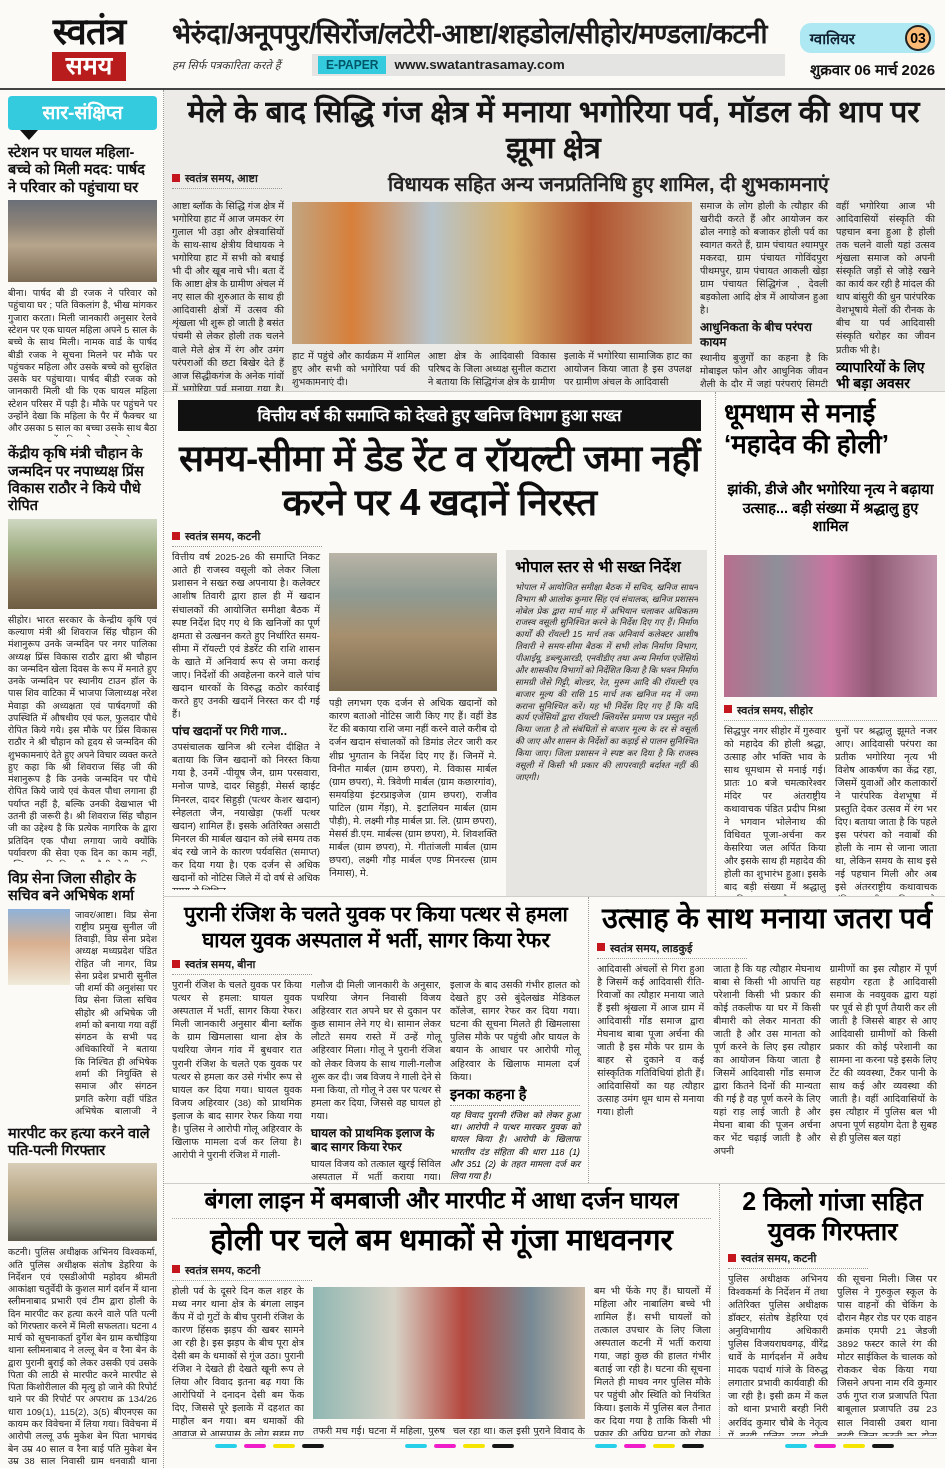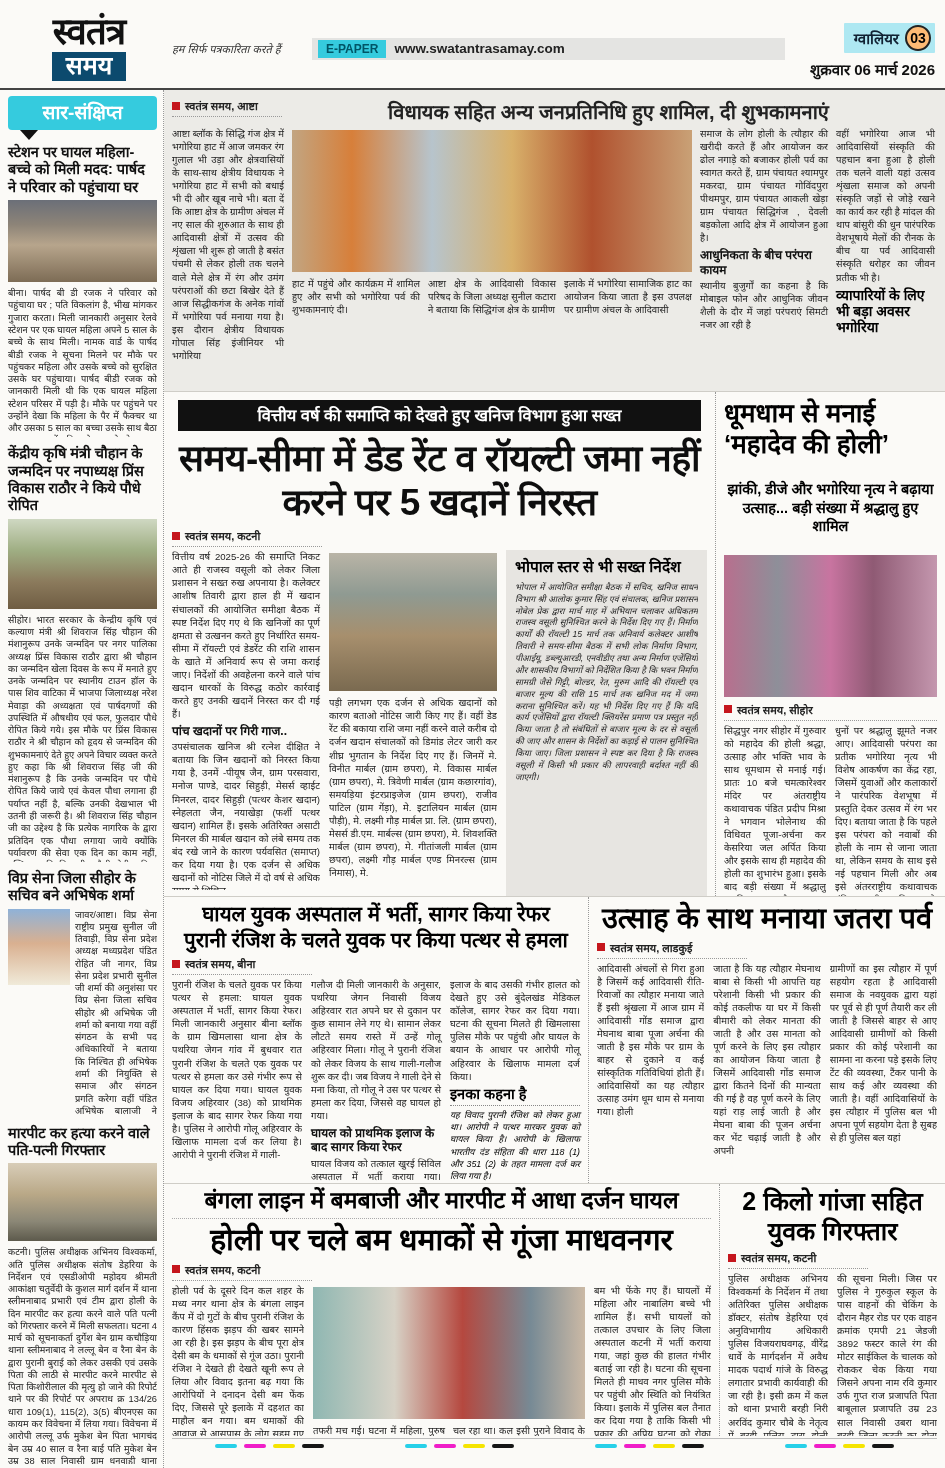--- a/index.html
+++ b/index.html
@@ -3,30 +3,30 @@
 <meta charset="utf-8">
 <style>
   * { margin:0; padding:0; box-sizing:border-box; }
   body { background:#e8e8e8; font-family:"Liberation Sans", sans-serif; }
   .page { width:945px; height:1468px; margin:0 auto; background:#fbfaf7; overflow:hidden; position:relative; }
 
   
   .masthead { height:90px; padding:6px 10px 0 14px; display:flex; align-items:center; border-bottom:2px solid #444; position:relative; }
   .logo { width:150px; text-align:center; }
   .logo-top { font-size:37px; font-weight:800; color:#111; line-height:1.05; letter-spacing:-1px; }
-  .logo-bottom { display:inline-block; background:#0c4a6e; color:#fff; font-size:25px; font-weight:800; padding:0 14px 2px; line-height:1.1; }
+  .logo-bottom { display:inline-block; background:#b91c1c; color:#fff; font-size:25px; font-weight:800; padding:0 14px 2px; line-height:1.1; }
   .mast-center { flex:1; padding-left:8px; }
   .cities { font-size:27px; font-weight:800; color:#1a1a1a; white-space:nowrap; letter-spacing:-0.5px; line-height:1.2; }
   .mast-sub { display:flex; align-items:center; margin-top:3px; }
   .tagline { font-size:11px; font-style:italic; color:#333; width:140px; }
   .mast-bar { flex:1; background:#e4e4e2; display:flex; align-items:center; height:22px; padding:0 6px; }
   .epaper { background:#35cbde; color:#056; font-weight:800; font-size:12px; padding:2px 8px; margin-right:8px; }
   .site { font-size:13.5px; font-weight:700; color:#222; }
   .mast-right { width:150px; text-align:right; padding-top:8px; }
-  .edition-badge { display:inline-flex; align-items:center; background:#aee8f2; padding:2px 4px 2px 10px; border-radius:1px; }
+  .edition-badge { display:inline-flex; align-items:center; background:#aee8f2; padding:2px 4px 2px 10px; border-radius:11px;gap:44px; }
   .edition-name { font-size:15px; font-weight:800; color:#123; margin-right:6px; }
   .page-num { width:26px; height:26px; border-radius:50%; background:#fdba74; border:2px solid #222; font-size:14px; font-weight:800; display:flex; align-items:center; justify-content:center; }
   .issue-date { font-size:15px; font-weight:800; color:#111; margin-top:6px; }
 
   
   .news-body { display:flex; height:1378px; }
   .sidebar { width:164px; border-right:1px dotted #999; padding:6px 6px 4px 8px; background:#fbfaf7; }
   .main { width:781px; }
 
   
@@ -121,20 +121,21 @@
 <body>
 
 <div class="page">
 
   <div class="masthead">
     <div class="logo">
       <div class="logo-top">स्वतंत्र</div>
       <div class="logo-bottom">समय</div>
     </div>
     <div class="mast-center">
+      <div class="cities">भेरुंदा/अनूपपुर/सिरोंज/लटेरी-आष्टा/शहडोल/सीहोर/मण्डला/कटनी</div>
       <div class="mast-sub">
         <div class="tagline">हम सिर्फ पत्रकारिता करते हैं</div>
         <div class="mast-bar">
           <span class="epaper">E-PAPER</span>
           <span class="site">www.swatantrasamay.com</span>
         </div>
       </div>
     </div>
     <div class="mast-right">
       <span class="edition-badge">
@@ -173,20 +174,21 @@
         <div class="brief-hl">मारपीट कर हत्या करने वाले पति-पत्नी गिरफ्तार</div>
         <div class="photo ph-police"></div>
         <div class="brief-body" style="height:218px;overflow:hidden;">कटनी। पुलिस अधीक्षक अभिनय विश्वकर्मा, अति पुलिस अधीक्षक संतोष डेहरिया के निर्देशन एवं एसडीओपी महोदय श्रीमती आकांक्षा चतुर्वेदी के कुशल मार्ग दर्शन में थाना स्लीमनाबाद प्रभारी एवं टीम द्वारा होली के दिन मारपीट कर हत्या करने वाले पति पत्नी को गिरफ्तार करने में मिली सफलता। घटना 4 मार्च को सूचनाकर्ता दुर्गेश बेन ग्राम कचौड़िया थाना स्लीमनाबाद ने लल्लू बेन व रैना बेन के द्वारा पुरानी बुराई को लेकर उसकी एवं उसके पिता की लाठी से मारपीट करने मारपीट से पिता किशोरीलाल की मृत्यु हो जाने की रिपोर्ट थाने पर की रिपोर्ट पर अपराध क्र 134/26 धारा 109(1), 115(2), 3(5) बीएनएस का कायम कर विवेचना में लिया गया। विवेचना में आरोपी लल्लू उर्फ मुकेश बेन पिता भागचंद बेन उम्र 40 साल व रैना बाई पति मुकेश बेन उम्र 38 साल निवासी ग्राम धनवाही थाना स्लीमनाबाद को अभिरक्षा में लेकर पूछताछ की गई।</div>
       </div>
 
     </div>
 
     <div class="main">
 
       <div class="lead-band">
+        <div class="lead-hl">मेले के बाद सिद्धि गंज क्षेत्र में मनाया भगोरिया पर्व, मॉडल की थाप पर झूमा क्षेत्र</div>
         <div class="byline byline-u" style="float:left;width:110px;">स्वतंत्र समय, आष्टा</div>
         <div class="lead-sub" style="clear:none;">विधायक सहित अन्य जनप्रतिनिधि हुए शामिल, दी शुभकामनाएं</div>
         <div class="lead-grid" style="clear:both;">
           <div class="lead-col bodytext">आष्टा ब्लॉक के सिद्धि गंज क्षेत्र में भगोरिया हाट में आज जमकर रंग गुलाल भी उड़ा और क्षेत्रवासियों के साथ-साथ क्षेत्रीय विधायक ने भगोरिया हाट में सभी को बधाई भी दी और खूब नाचे भी। बता दें कि आष्टा क्षेत्र के ग्रामीण अंचल में नए साल की शुरुआत के साथ ही आदिवासी क्षेत्रों में उत्सव की शृंखला भी शुरू हो जाती है बसंत पंचमी से लेकर होली तक चलने वाले मेले क्षेत्र में रंग और उमंग परंपराओं की छटा बिखेर देते हैं आज सिद्धीकगंज के अनेक गांवों में भगोरिया पर्व मनाया गया है। इस दौरान क्षेत्रीय विधायक गोपाल सिंह इंजीनियर भी भगोरिया</div>
           <div class="lead-center">
             <div class="photo ph-lead"></div>
             <div class="lead-captions">
               <div class="bodytext">हाट में पहुंचे और कार्यक्रम में शामिल हुए और सभी को भगोरिया पर्व की शुभकामनाएं दी।</div>
               <div class="bodytext">आष्टा क्षेत्र के आदिवासी विकास परिषद के जिला अध्यक्ष सुनील कटारा ने बताया कि सिद्धिगंज क्षेत्र के ग्रामीण</div>
               <div class="bodytext">इलाके में भगोरिया सामाजिक हाट का आयोजन किया जाता है इस उपलक्ष पर ग्रामीण अंचल के आदिवासी</div>
@@ -203,21 +205,21 @@
               <div class="lead-subhl">व्यापारियों के लिए भी बड़ा अवसर भगोरिया</div>
 
             </div>
           </div>
         </div>
       </div>
 
       <div class="mid-band">
         <div class="mining">
           <div class="kicker">वित्तीय वर्ष की समाप्ति को देखते हुए खनिज विभाग हुआ सख्त</div>
-          <div class="mining-hl">समय-सीमा में डेड रेंट व रॉयल्टी जमा नहीं करने पर 5 खदानें निरस्त</div>
+          <div class="mining-hl">समय-सीमा में डेड रेंट व रॉयल्टी जमा नहीं करने पर 4 खदानें निरस्त</div>
           <div class="byline byline-u" style="width:150px;">स्वतंत्र समय, कटनी</div>
           <div class="mining-grid">
             <div class="mining-c1">
               <div class="bodytext">वित्तीय वर्ष 2025-26 की समाप्ति निकट आते ही राजस्व वसूली को लेकर जिला प्रशासन ने सख्त रुख अपनाया है। कलेक्टर आशीष तिवारी द्वारा हाल ही में खदान संचालकों की आयोजित समीक्षा बैठक में स्पष्ट निर्देश दिए गए थे कि खनिजों का पूर्ण क्षमता से उत्खनन करते हुए निर्धारित समय-सीमा में रॉयल्टी एवं डेडरेंट की राशि शासन के खाते में अनिवार्य रूप से जमा कराई जाए। निर्देशों की अवहेलना करने वाले पांच खदान धारकों के विरुद्ध कठोर कार्रवाई करते हुए उनकी खदानें निरस्त कर दी गई हैं।</div>
               <div class="subhead-inline">पांच खदानों पर गिरी गाज..</div>
               <div class="bodytext" style="height:150px;overflow:hidden;">उपसंचालक खनिज श्री रत्नेश दीक्षित ने बताया कि जिन खदानों को निरस्त किया गया है, उनमें -पीयूष जैन, ग्राम परसवारा, मनोज पाण्डे, दादर सिहुड़ी, मेसर्स व्हाईट मिनरल, दादर सिहुड़ी (पत्थर केशर खदान) स्नेहलता जैन, नयाखेड़ा (फर्शी पत्थर खदान) शामिल हैं। इसके अतिरिक्त असाटी मिनरल की मार्बल खदान को लंबे समय तक बंद रखे जाने के कारण पर्यवसित (समाप्त) कर दिया गया है। एक दर्जन से अधिक खदानों को नोटिस जिले में दो वर्ष से अधिक समय से शिथिल</div>
             </div>
             <div class="mining-c2">
               <div class="photo ph-mine"></div>
               <div class="bodytext" style="height:262px;overflow:hidden;">पड़ी लगभग एक दर्जन से अधिक खदानों को कारण बताओ नोटिस जारी किए गए हैं। वहीं डेड रेंट की बकाया राशि जमा नहीं करने वाले करीब दो दर्जन खदान संचालकों को डिमांड लेटर जारी कर शीघ्र भुगतान के निर्देश दिए गए हैं। जिनमें मे. विनीत मार्बल (ग्राम छपरा), मे. विकास मार्बल (ग्राम छपरा), मे. त्रिवेणी मार्बल (ग्राम कछारगांव), समयड़िया इंटरप्राइजेज (ग्राम छपरा), राजीव पाटिल (ग्राम गेंड़ा), मे. इटालियन मार्बल (ग्राम पौड़ी), मे. लक्ष्मी गौड़ मार्बल प्रा. लि. (ग्राम छपरा), मेसर्स डी.एम. मार्बल्स (ग्राम छपरा), मे. शिवशक्ति मार्बल (ग्राम छपरा), मे. गीतांजली मार्बल (ग्राम छपरा), लक्ष्मी गौड़ मार्बल एण्ड मिनरल्स (ग्राम निमास), मे.</div>
@@ -236,22 +238,22 @@
           <div class="byline byline-u">स्वतंत्र समय, सीहोर</div>
           <div class="cols">
             <div class="bodytext" style="flex:1;height:252px;overflow:hidden;">सिद्धपुर नगर सीहोर में गुरुवार को महादेव की होली श्रद्धा, उत्साह और भक्ति भाव के साथ धूमधाम से मनाई गई। प्रातः 10 बजे चमत्कारेश्वर मंदिर पर अंतराष्ट्रीय कथावाचक पंडित प्रदीप मिश्रा ने भगवान भोलेनाथ की विधिवत पूजा-अर्चना कर केसरिया जल अर्पित किया और इसके साथ ही महादेव की होली का शुभारंभ हुआ। इसके बाद बड़ी संख्या में श्रद्धालु एकत्रित हुए और भगवान महादेव को रंग-गुलाल अर्पित कर होली उत्सव मनाया। महादेव की होली के दौरान मंदिर परिसर और पूरे सिद्धपुर नगर में भक्ति और उत्साह का अद्भुत वातावरण देखने को मिला। कार्यक्रम में आकर्षक झांकियां भी निकाली गई, जिन्होंने श्रद्धालुओं का मन मोह लिया। वहीं डीजे की</div>
             <div class="bodytext" style="flex:1;height:252px;overflow:hidden;">धुनों पर श्रद्धालु झूमते नजर आए। आदिवासी परंपरा का प्रतीक भगोरिया नृत्य भी विशेष आकर्षण का केंद्र रहा, जिसमें युवाओं और कलाकारों ने पारंपरिक वेशभूषा में प्रस्तुति देकर उत्सव में रंग भर दिए। बताया जाता है कि पहले इस परंपरा को नवाबों की होली के नाम से जाना जाता था, लेकिन समय के साथ इसे नई पहचान मिली और अब इसे अंतरराष्ट्रीय कथावाचक पंडित प्रदीप मिश्रा के मार्गदर्शन में महादेव की होली के रूप में मनाया जा रहा है। महिला, पुरुष, युवा, बच्चे और बुजुर्ग सभी ने मिलकर भगवान शिव के जयकारों के साथ होली उत्सव का आनंद लिया। श्रद्धालुओं का कहना था कि यह उत्सव केवल रंगों का पर्व नहीं, बल्कि आस्था, एकता और सनातन संस्कृति का प्रतीक है। पूरे नगर में दिनभर उत्सव जैसा माहौल बना रहा।</div>
           </div>
         </div>
       </div>
 
       <div class="low-band">
         <div class="attack">
+          <div class="attack-hl">पुरानी रंजिश के चलते युवक पर किया पत्थर से हमला</div>
           <div class="attack-hl">घायल युवक अस्पताल में भर्ती, सागर किया रेफर</div>
-          <div class="attack-hl">पुरानी रंजिश के चलते युवक पर किया पत्थर से हमला</div>
           <div class="byline byline-u" style="width:140px;">स्वतंत्र समय, बीना</div>
           <div class="cols">
             <div style="flex:1;">
               <div class="bodytext" style="height:192px;overflow:hidden;">पुरानी रंजिश के चलते युवक पर किया पत्थर से हमला: घायल युवक अस्पताल में भर्ती, सागर किया रेफर। मिली जानकारी अनुसार बीना ब्लॉक के ग्राम खिमलासा थाना क्षेत्र के पथरिया जेगन गांव में बुधवार रात पुरानी रंजिश के चलते एक युवक पर पत्थर से हमला कर उसे गंभीर रूप से घायल कर दिया गया। घायल युवक विजय अहिरवार (38) को प्राथमिक इलाज के बाद सागर रेफर किया गया है। पुलिस ने आरोपी गोलू अहिरवार के खिलाफ मामला दर्ज कर लिया है। आरोपी ने पुरानी रंजिश में गाली-</div>
             </div>
             <div style="flex:1;">
               <div class="bodytext">गलौज दी मिली जानकारी के अनुसार, पथरिया जेगन निवासी विजय अहिरवार रात अपने घर से दुकान पर कुछ सामान लेने गए थे। सामान लेकर लौटते समय रास्ते में उन्हें गोलू अहिरवार मिला। गोलू ने पुरानी रंजिश को लेकर विजय के साथ गाली-गलौज शुरू कर दी। जब विजय ने गाली देने से मना किया, तो गोलू ने उस पर पत्थर से हमला कर दिया, जिससे वह घायल हो गया।</div>
               <div class="subhead-inline">घायल को प्राथमिक इलाज के बाद सागर किया रेफर</div>
               <div class="bodytext">घायल विजय को तत्काल खुरई सिविल अस्पताल में भर्ती कराया गया। प्राथमिक</div>
             </div>

